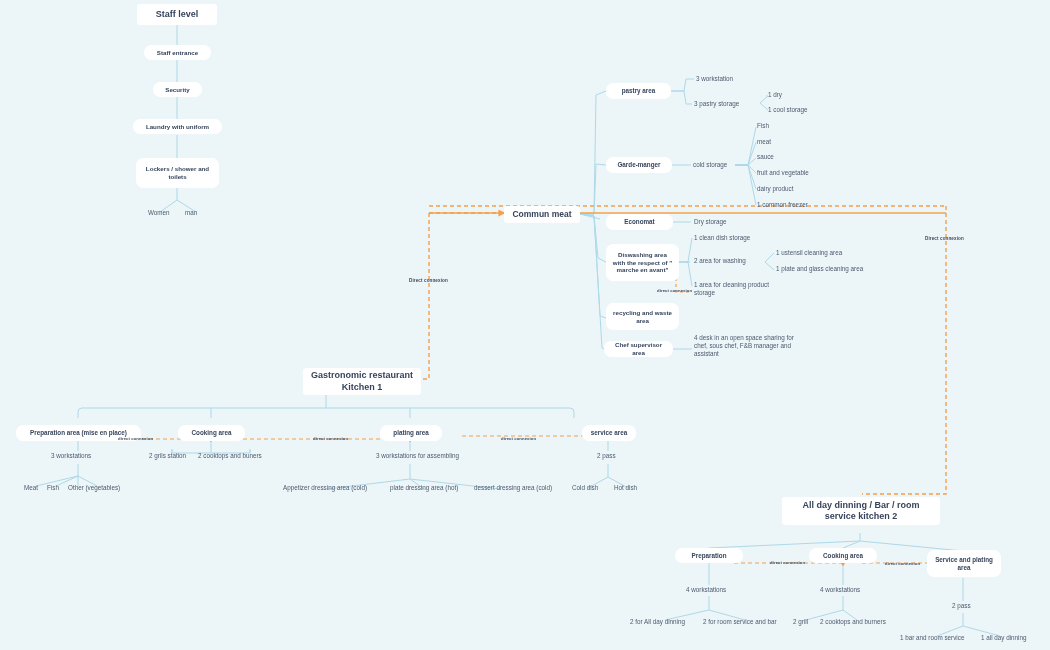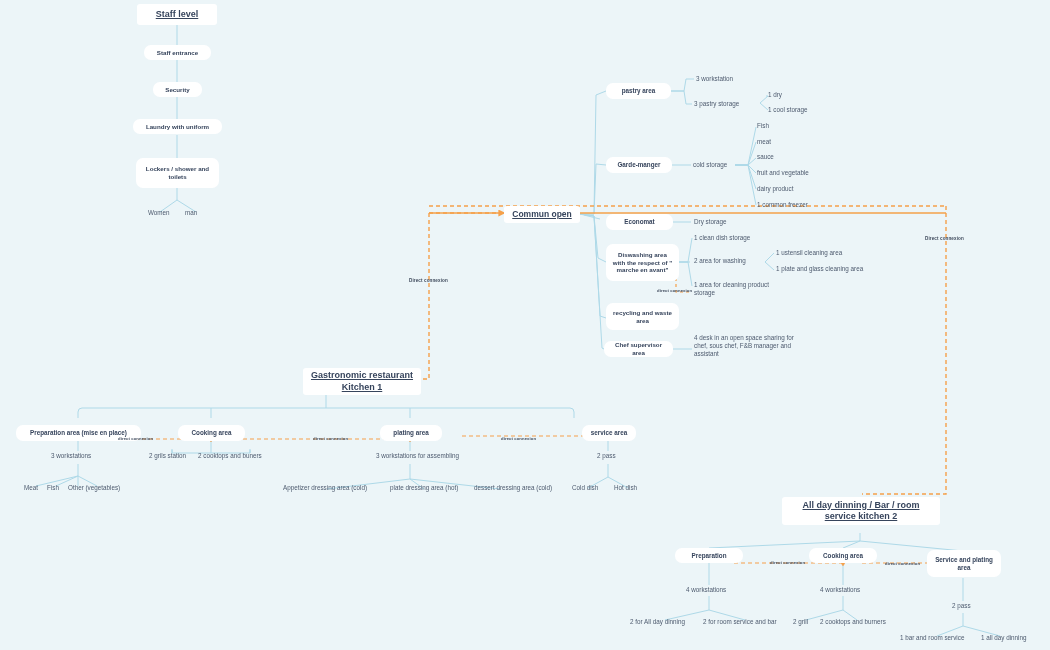--- a/index.html
+++ b/index.html
@@ -19,21 +19,21 @@
     background:#ffffff;
     color:#36445c;
     border-radius:7px;
     display:flex;align-items:center;justify-content:center;
     text-align:center;
     font-weight:bold;
     box-sizing:border-box;
     line-height:1.25;
     padding:3px 6px;
   }
-  .node.root{border-radius:3px;text-decoration:underline;}
+  .node.root{border-radius:3px;}
   .leaf{
     position:absolute;
     color:#4d5a6e;
     font-weight:normal;
     white-space:pre;
     line-height:1.25;
   }
   .conn-label{
     position:absolute;
     color:#3f4a5c;
@@ -180,21 +180,21 @@
   </svg>
 
   <div class="node root" style="left:137px;top:4px;width:80px;height:21px;font-size:9px;">Staff level</div>
   <div class="node" style="left:144px;top:45px;width:67px;height:15px;font-size:6.2px;">Staff entrance</div>
   <div class="node" style="left:153px;top:82px;width:49px;height:15px;font-size:6.2px;">Security</div>
   <div class="node" style="left:133px;top:119px;width:89px;height:15px;font-size:6.2px;">Laundry with uniform</div>
   <div class="node" style="left:136px;top:158px;width:83px;height:30px;font-size:6.2px;">Lockers / shower and toilets</div>
   <div class="leaf" style="left:148px;top:209px;font-size:6.3px;">Women</div>
   <div class="leaf" style="left:185px;top:209px;font-size:6.3px;">man</div>
 
-  <div class="node root" style="left:504px;top:206px;width:76px;height:17px;font-size:8.5px;">Commun open</div>
+  <div class="node root" style="left:504px;top:206px;width:76px;height:17px;font-size:8.5px;">Commun meat</div>
 
   <div class="node" style="left:606px;top:83px;width:65px;height:16px;font-size:6.3px;">pastry area</div>
   <div class="leaf" style="left:696px;top:75px;font-size:6.3px;">3 workstation</div>
   <div class="leaf" style="left:694px;top:100px;font-size:6.3px;">3 pastry storage</div>
   <div class="leaf" style="left:768px;top:91px;font-size:6.3px;">1 dry</div>
   <div class="leaf" style="left:768px;top:106px;font-size:6.3px;">1 cool storage</div>
 
   <div class="node" style="left:606px;top:157px;width:66px;height:16px;font-size:6.3px;">Garde-manger</div>
   <div class="leaf" style="left:693px;top:161px;font-size:6.3px;">cold storage</div>
   <div class="leaf" style="left:757px;top:122px;font-size:6.3px;">Fish</div>

